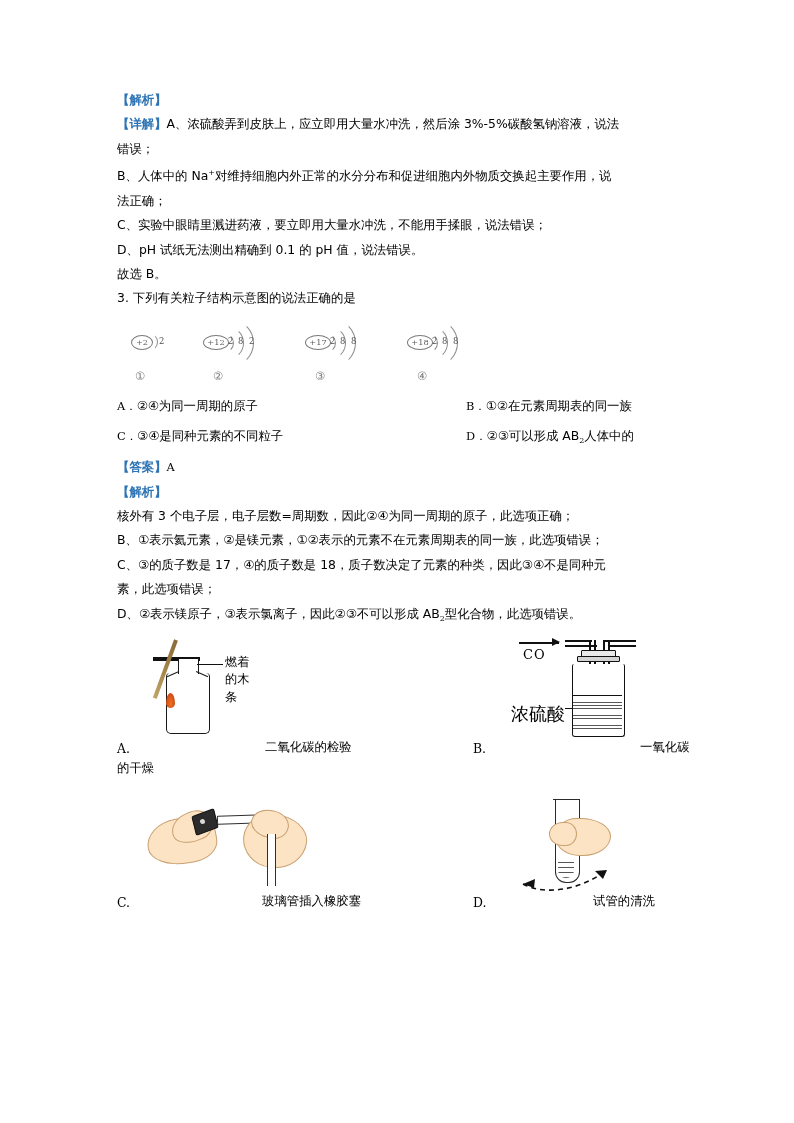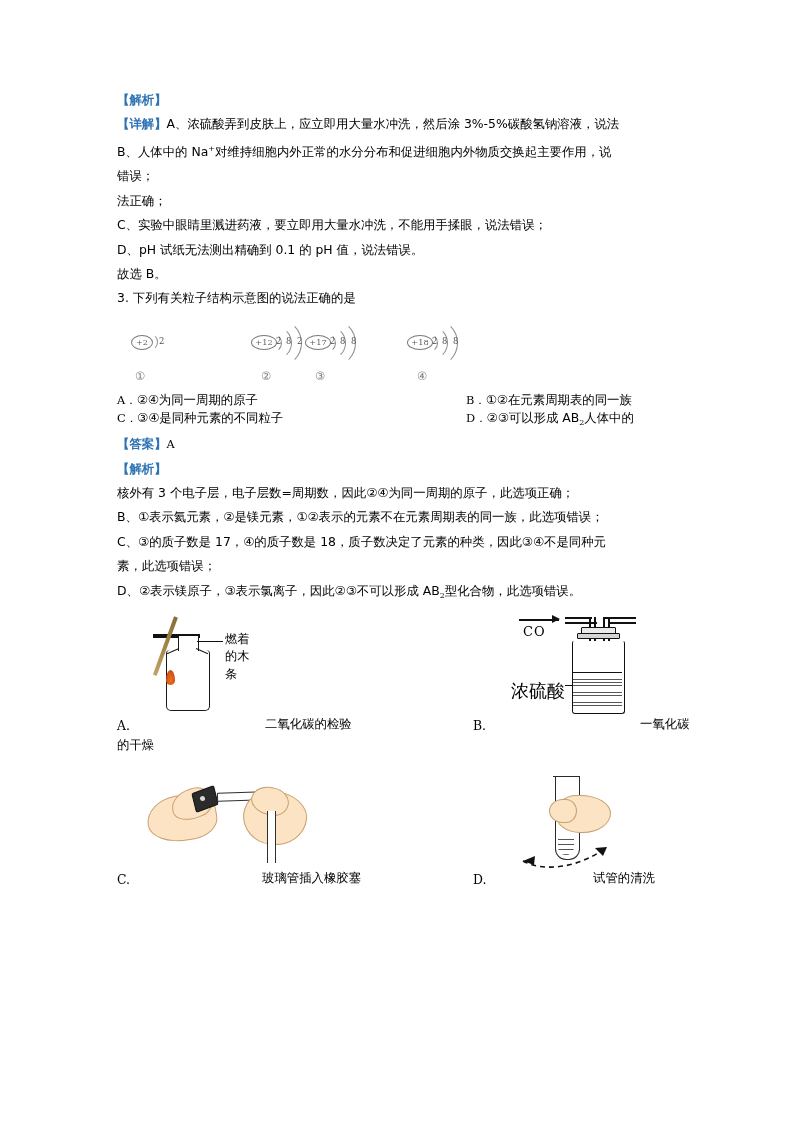--- a/index.html
+++ b/index.html
@@ -45,21 +45,21 @@
   }
   .sup {
     font-size: 8px;
     vertical-align: super;
     font-family: "DejaVu Serif", "Liberation Serif", serif;
   }
   .q-line { font-size: 12.4px; line-height: 24.4px; }
   .two-col {
     display: flex;
     font-size: 12.4px;
-    line-height: 18px;
+    line-height: 29px;
   }
   .two-col .c1 { width: 349px; flex: 0 0 349px; }
   .two-col .c2 { flex: 1 1 auto; }
 
   
   .atoms {
     position: relative;
     height: 74px;
     margin-top: 6px;
   }
@@ -330,41 +330,41 @@
   }
 </style>
 </head>
 <body>
 
 <div class="page">
 
   <div class="line blue">【解析】</div>
 
   <div class="line"><span class="blue bold">【详解】</span><span>A、浓硫酸弄到皮肤上，应立即用大量水冲洗，然后涂 3%-5%碳酸氢钠溶液，说法</span></div>
+  <div class="line">错误；</div>
   <div class="line"><span>B、人体中的 Na</span><span class="sup">+</span><span>对维持细胞内外正常的水分分布和促进细胞内外物质交换起主要作用，说</span></div>
-  <div class="line">错误；</div>
   <div class="line">法正确；</div>
   <div class="line">C、实验中眼睛里溅进药液，要立即用大量水冲洗，不能用手揉眼，说法错误；</div>
   <div class="line">D、pH 试纸无法测出精确到 0.1 的 pH 值，说法错误。</div>
   <div class="line">故选 B。</div>
 
   <div class="q-line">3. 下列有关粒子结构示意图的说法正确的是</div>
 
   <div class="atoms">
 
     <div class="atom" style="left:14px;width:70px;">
       <div class="nucleus" style="width:20px;left:0;">+2</div>
       <div class="shellwrap">
         <div class="shell" style="left:9px; top:16px; width:18px; height:18px;"></div>
       </div>
       <div class="ecount" style="left:28px; top:19px;">2</div>
       <div class="atomlabel" style="left:4px;">①</div>
     </div>
 
-    <div class="atom" style="left:86px;width:100px;margin-left:48px;">
+    <div class="atom" style="left:86px;width:100px;">
       <div class="nucleus" style="width:24px;left:0;">+12</div>
       <div class="shellwrap">
         <div class="shell" style="left:11px; top:16px; width:20px; height:20px;"></div>
         <div class="shell" style="left:7px; top:9px; width:34px; height:34px;"></div>
         <div class="shell" style="left:3px; top:2px; width:48px; height:48px;"></div>
       </div>
       <div class="ecount" style="left:25px; top:19px;">2</div>
       <div class="ecount" style="left:35px; top:19px;">8</div>
       <div class="ecount" style="left:46px; top:19px;">2</div>
       <div class="atomlabel" style="left:10px;">②</div>

